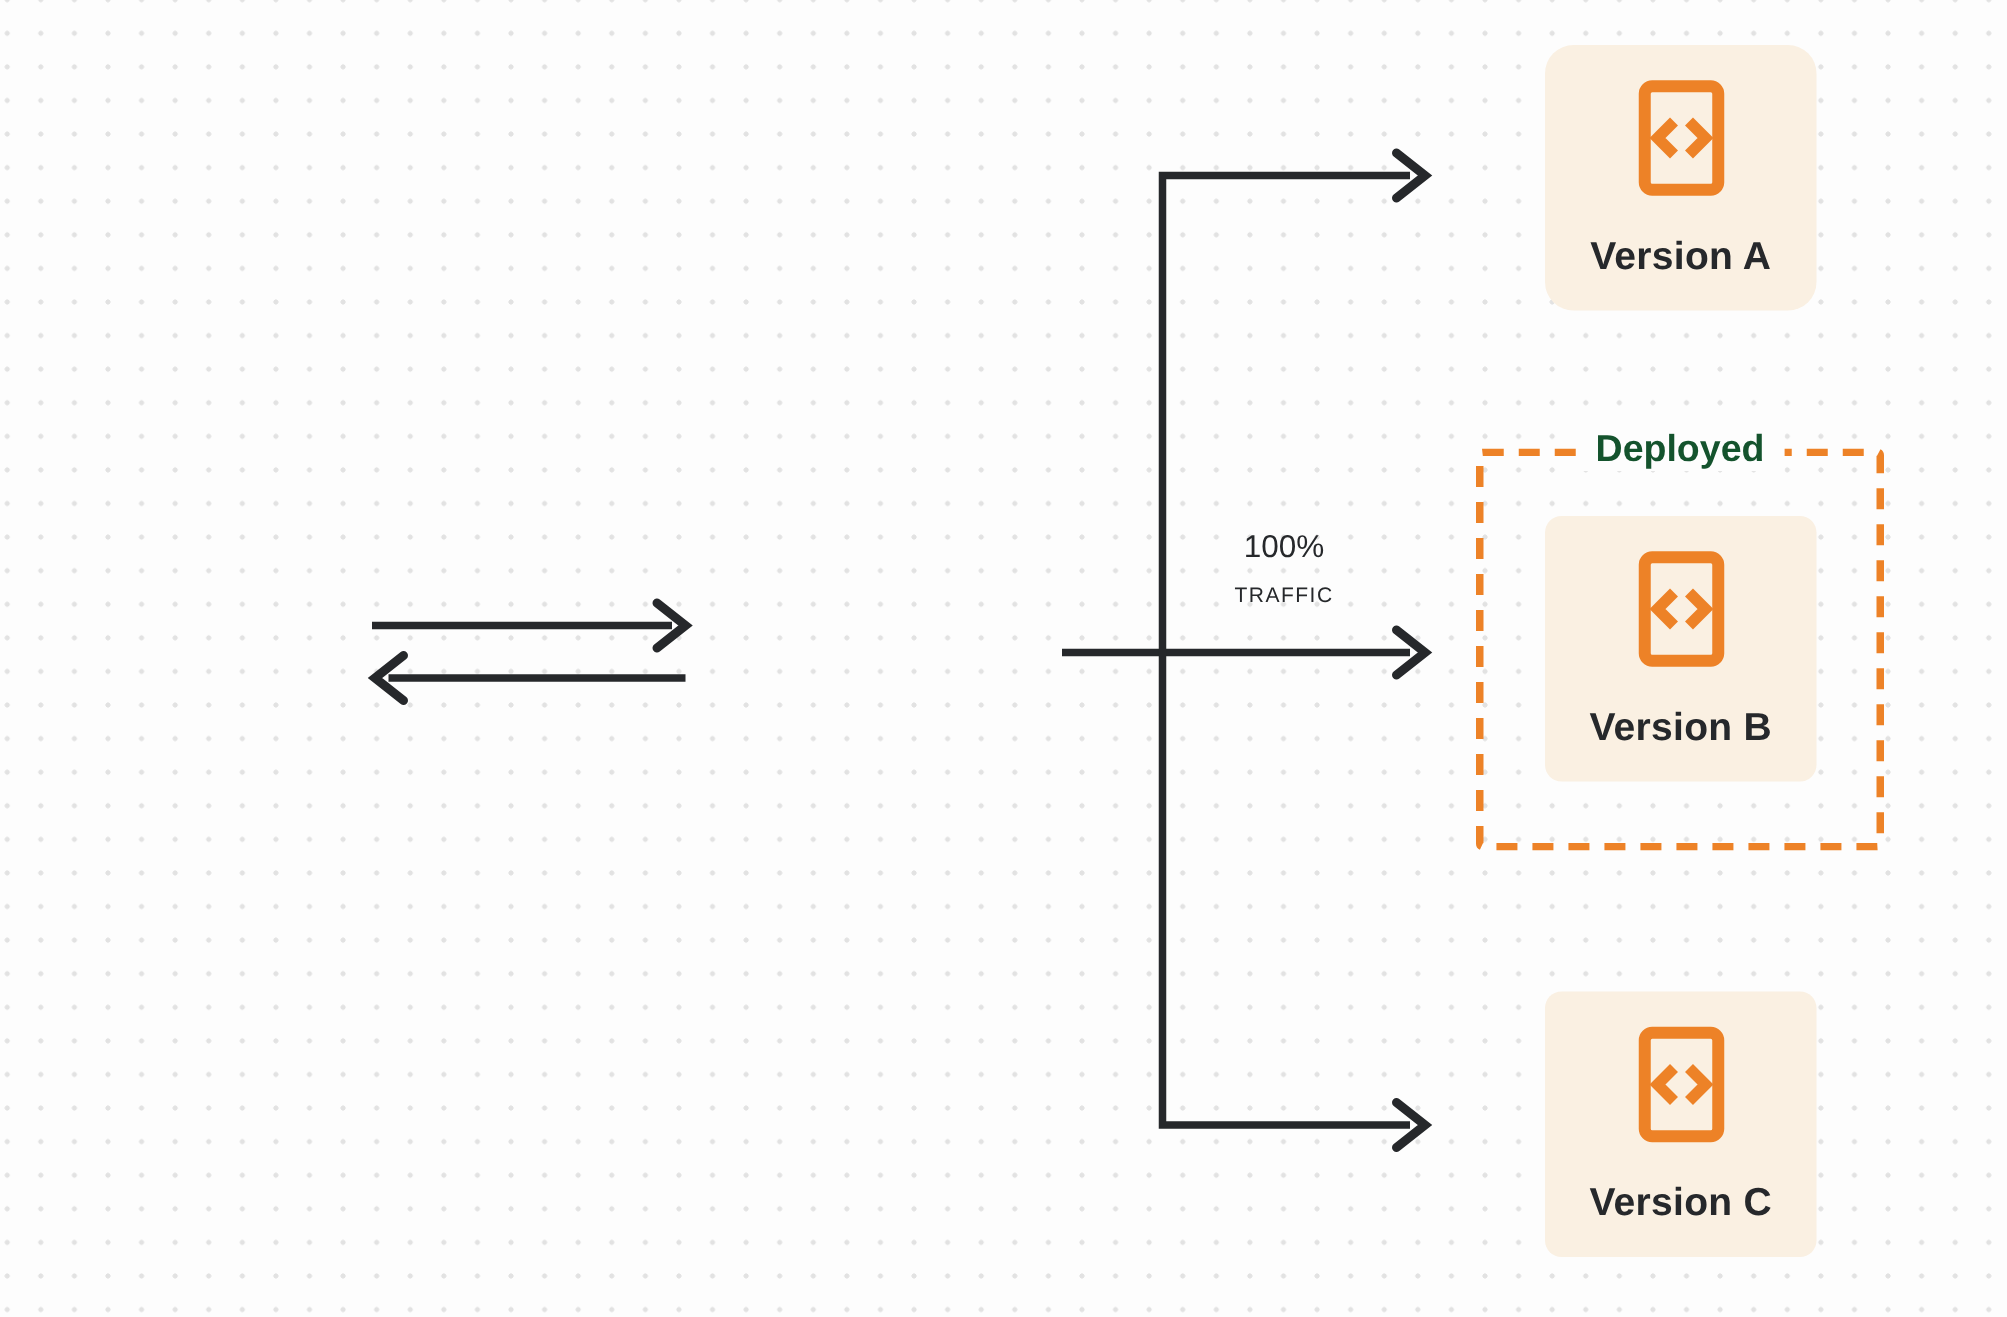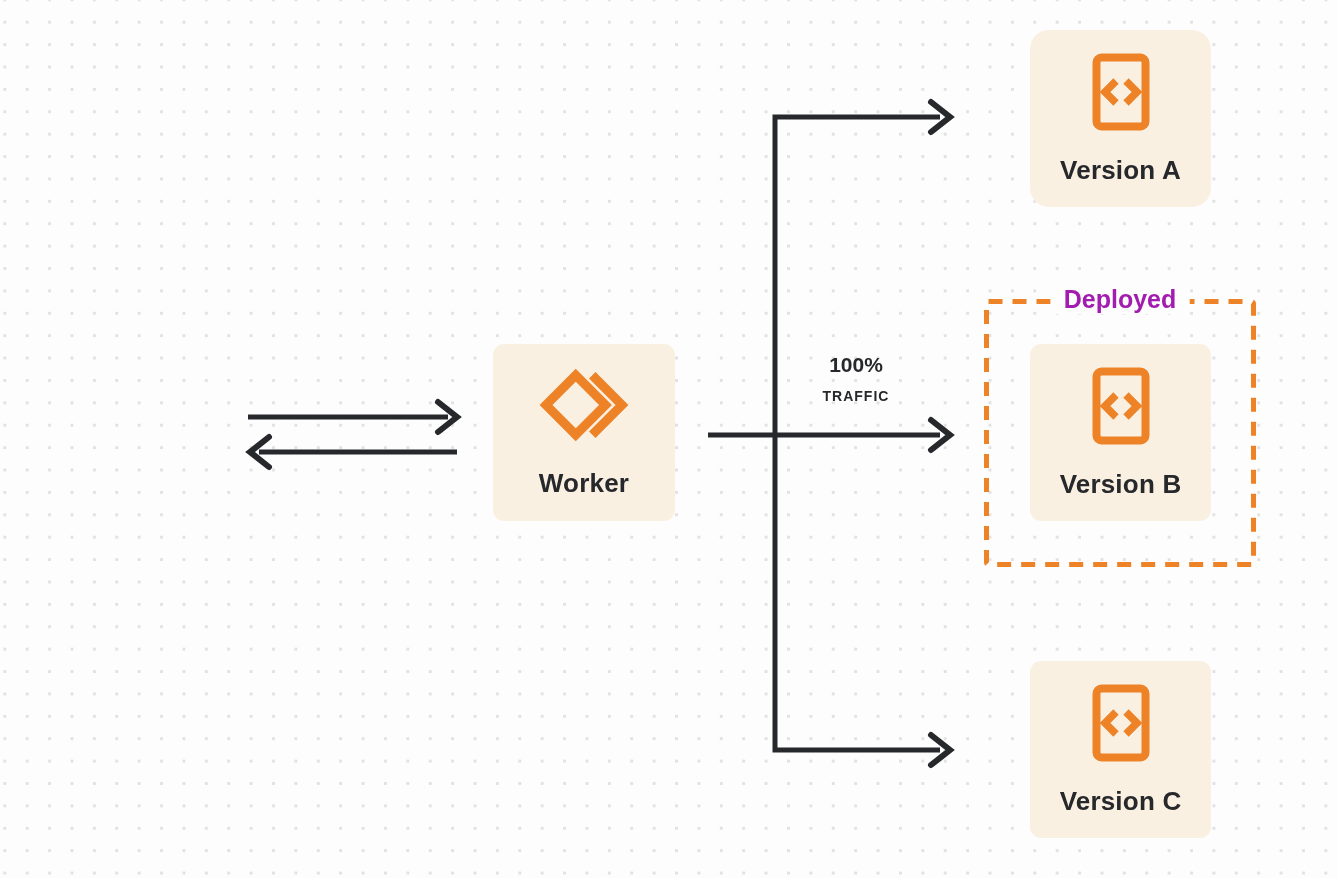--- a/index.html
+++ b/index.html
@@ -62,29 +62,29 @@
   .deployed-label {
     position: absolute;
     top: -15px;
     left: 50%;
     transform: translateX(-50%);
     background: #FDFDFD;
     padding: 0 13px;
     font-size: 25px;
     font-weight: 700;
     line-height: 30px;
-    color: #a21caf;
+    color: #14532d;
     white-space: nowrap;
   }
   .traffic-label {
     position: absolute;
     left: 790px; top: 352px; width: 132px;
     z-index: 2;
     text-align: center;
-    font-weight: 700;
+    font-weight: 400;
     color: #26282B;
   }
   .traffic-line1 { font-size: 21px; line-height: 26px; }
   .traffic-line2 { font-size: 14px; line-height: 26px; margin-top: 5px; letter-spacing: 1px; }
 </style>
 </head>
 <body>
 
 <div class="canvas">
 
@@ -98,27 +98,20 @@
 
     <path d="M 708 435 L 940 435"></path>
     <path d="M 931 420 L 950 435 L 931 450" stroke-width="6" stroke-linecap="round" stroke-linejoin="miter"></path>
 
     <path d="M 940 117 L 775 117 L 775 750 L 940 750" stroke-linejoin="miter"></path>
     <path d="M 931 102 L 950 117 L 931 132" stroke-width="6" stroke-linecap="round" stroke-linejoin="miter"></path>
     <path d="M 931 735 L 950 750 L 931 765" stroke-width="6" stroke-linecap="round" stroke-linejoin="miter"></path>
   </svg>
 
 
-  <div class="node cream worker-node">
-    <svg class="icon-block" width="96" height="76" viewBox="0 0 116 92" fill="none" stroke="#ED8227" stroke-width="11" stroke-linejoin="miter">
-      <path d="M 48 10 L 12 46 L 48 82 L 84 46 Z"></path>
-      <path d="M 68 10 L 104 46 L 68 82"></path>
-    </svg>
-    <span class="node-label">Worker</span>
-  </div>
 
   <div class="traffic-label">
     <div class="traffic-line1">100%</div>
     <div class="traffic-line2">TRAFFIC</div>
   </div>
 
   <div class="deployed-frame">
     <svg width="272" height="268" viewBox="0 0 272 268" fill="none">
       <rect x="2.5" y="2.5" width="267" height="263" rx="2" stroke="#ED8227" stroke-width="5" stroke-dasharray="14 10"></rect>
     </svg>

